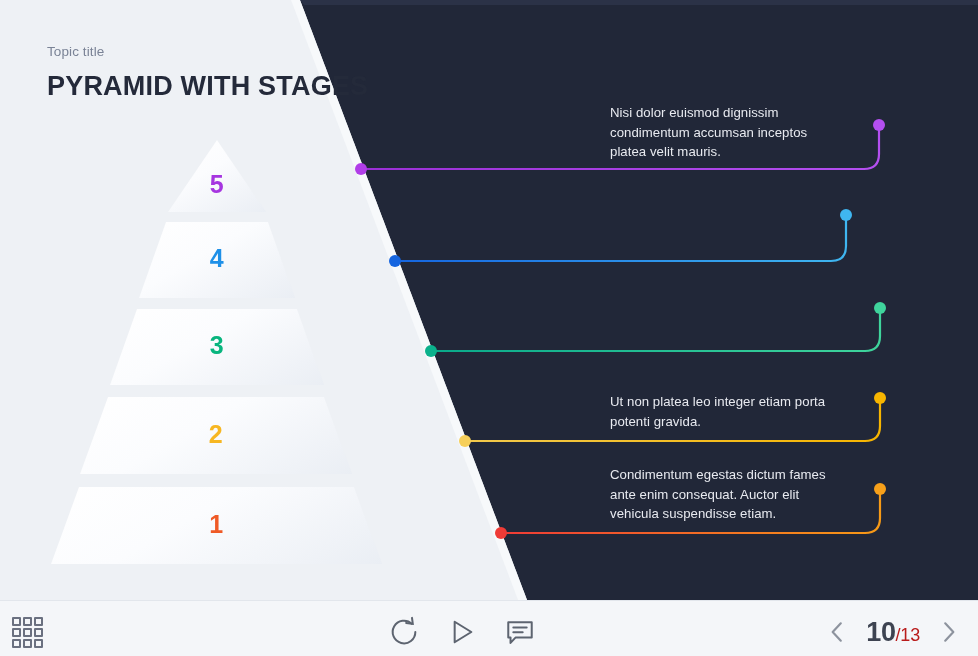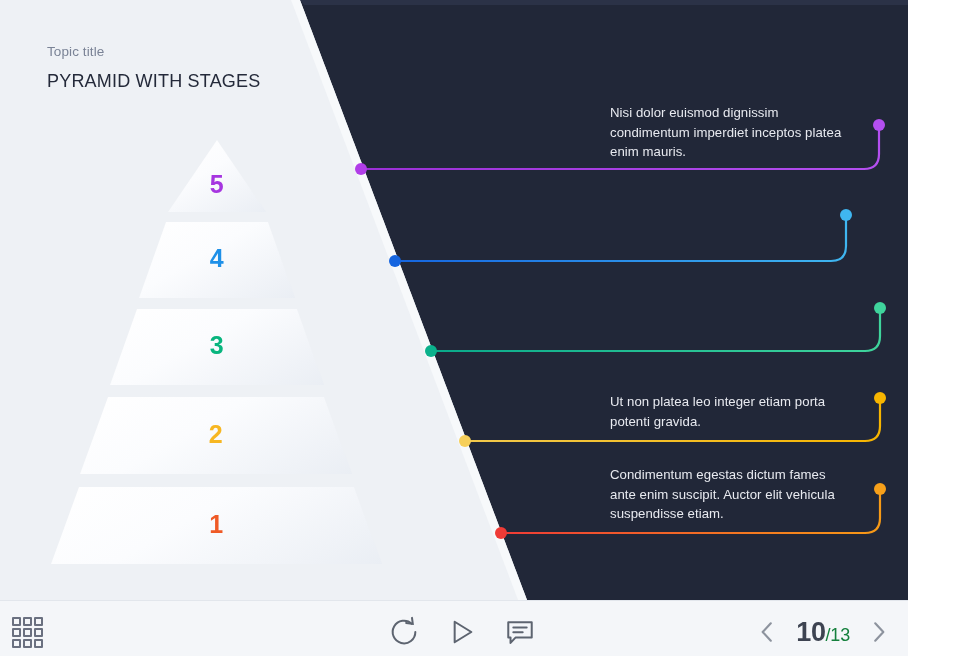--- a/index.html
+++ b/index.html
@@ -10,25 +10,24 @@
   body {
     width: 978px;
     height: 656px;
     overflow: hidden;
     font-family: "Liberation Sans", sans-serif;
     -webkit-font-smoothing: antialiased;
   }
 
   #slide {
     position: relative;
-    width: 864px;
+    width: 978px;
     height: 656px;
     background: #eef1f5;
     overflow: hidden;
-    padding-left: 44px;
   }
 
   
   #stage {
     position: absolute;
     left: 0; top: 0;
     width: 978px;
     height: 600px;
     background: #eef1f5;
     overflow: hidden;
@@ -69,22 +68,22 @@
     top: 44px;
   }
   #topic-title {
     font-size: 13.5px;
     color: #7a8396;
     letter-spacing: .1px;
     margin: 0 0 12px 0;
     font-weight: 400;
   }
   #main-title {
-    font-size: 18px;
-    font-weight: normal;
+    font-size: 27px;
+    font-weight: bold;
     color: #242a3a;
     letter-spacing: .2px;
     margin: 0;
     white-space: nowrap;
     text-align: right;
   }
 
   
   #pyramid {
     position: absolute;
@@ -217,21 +216,21 @@
     align-items: baseline;
     color: #3d4351;
   }
   #page-current {
     font-size: 27px;
     font-weight: bold;
     letter-spacing: -.4px;
   }
   #page-total {
     font-size: 18px;
-    color: #15803d;
+    color: #b91c1c;
     letter-spacing: -.2px;
   }
 </style>
 </head>
 <body>
 
 <div id="slide">
 
   <div id="stage">
 
@@ -300,23 +299,23 @@
 
       <path d="M465,441 H865 Q880,441 880,426 V399" fill="none" stroke="url(#g4)" stroke-width="2.2" stroke-linecap="round"></path>
       <circle cx="465" cy="441" r="6" fill="#f6cf5a"></circle>
       <circle cx="880" cy="398" r="6" fill="#f7b500"></circle>
 
       <path d="M501,533 H865 Q880,533 880,518 V490" fill="none" stroke="url(#g5)" stroke-width="2.2" stroke-linecap="round"></path>
       <circle cx="501" cy="533" r="6" fill="#ef3b36"></circle>
       <circle cx="880" cy="489" r="6" fill="#f7a01a"></circle>
     </svg>
 
-    <div class="note" id="note-1">Nisi dolor euismod dignissim condimentum imperdiet inceptos platea enim mauris.</div>
+    <div class="note" id="note-1">Nisi dolor euismod dignissim condimentum accumsan inceptos platea velit mauris.</div>
     <div class="note" id="note-4">Ut non platea leo integer etiam porta potenti gravida.</div>
-    <div class="note" id="note-5">Condimentum egestas dictum fames ante enim suscipit. Auctor elit vehicula suspendisse etiam.</div>
+    <div class="note" id="note-5">Condimentum egestas dictum fames ante enim consequat. Auctor elit vehicula suspendisse etiam.</div>
 
   </div>
 
   <div id="toolbar"></div>
 
   <div id="grid-icon">
     <i></i>
     <i></i>
     <i></i>
     <i></i>

